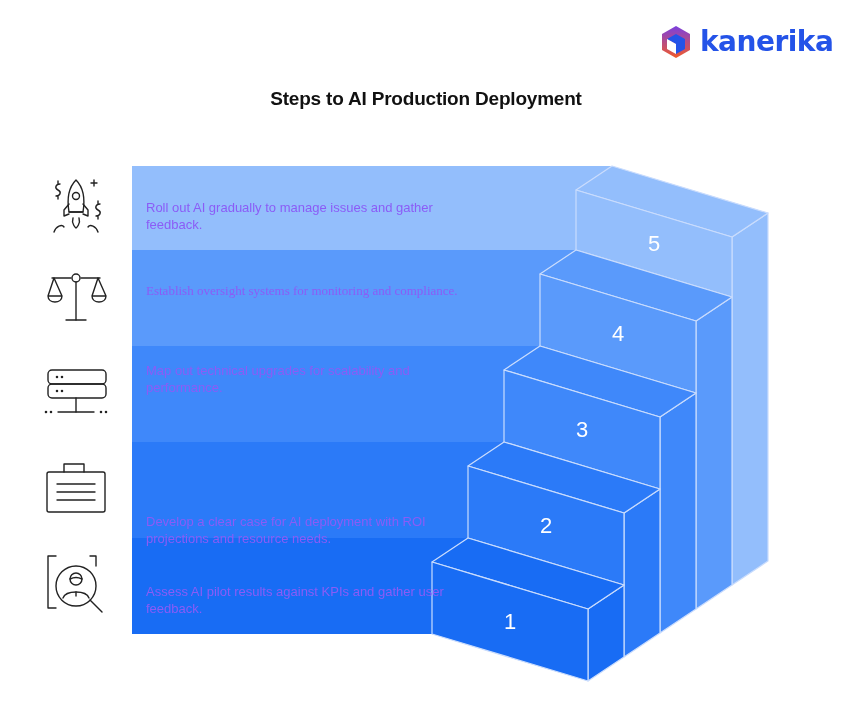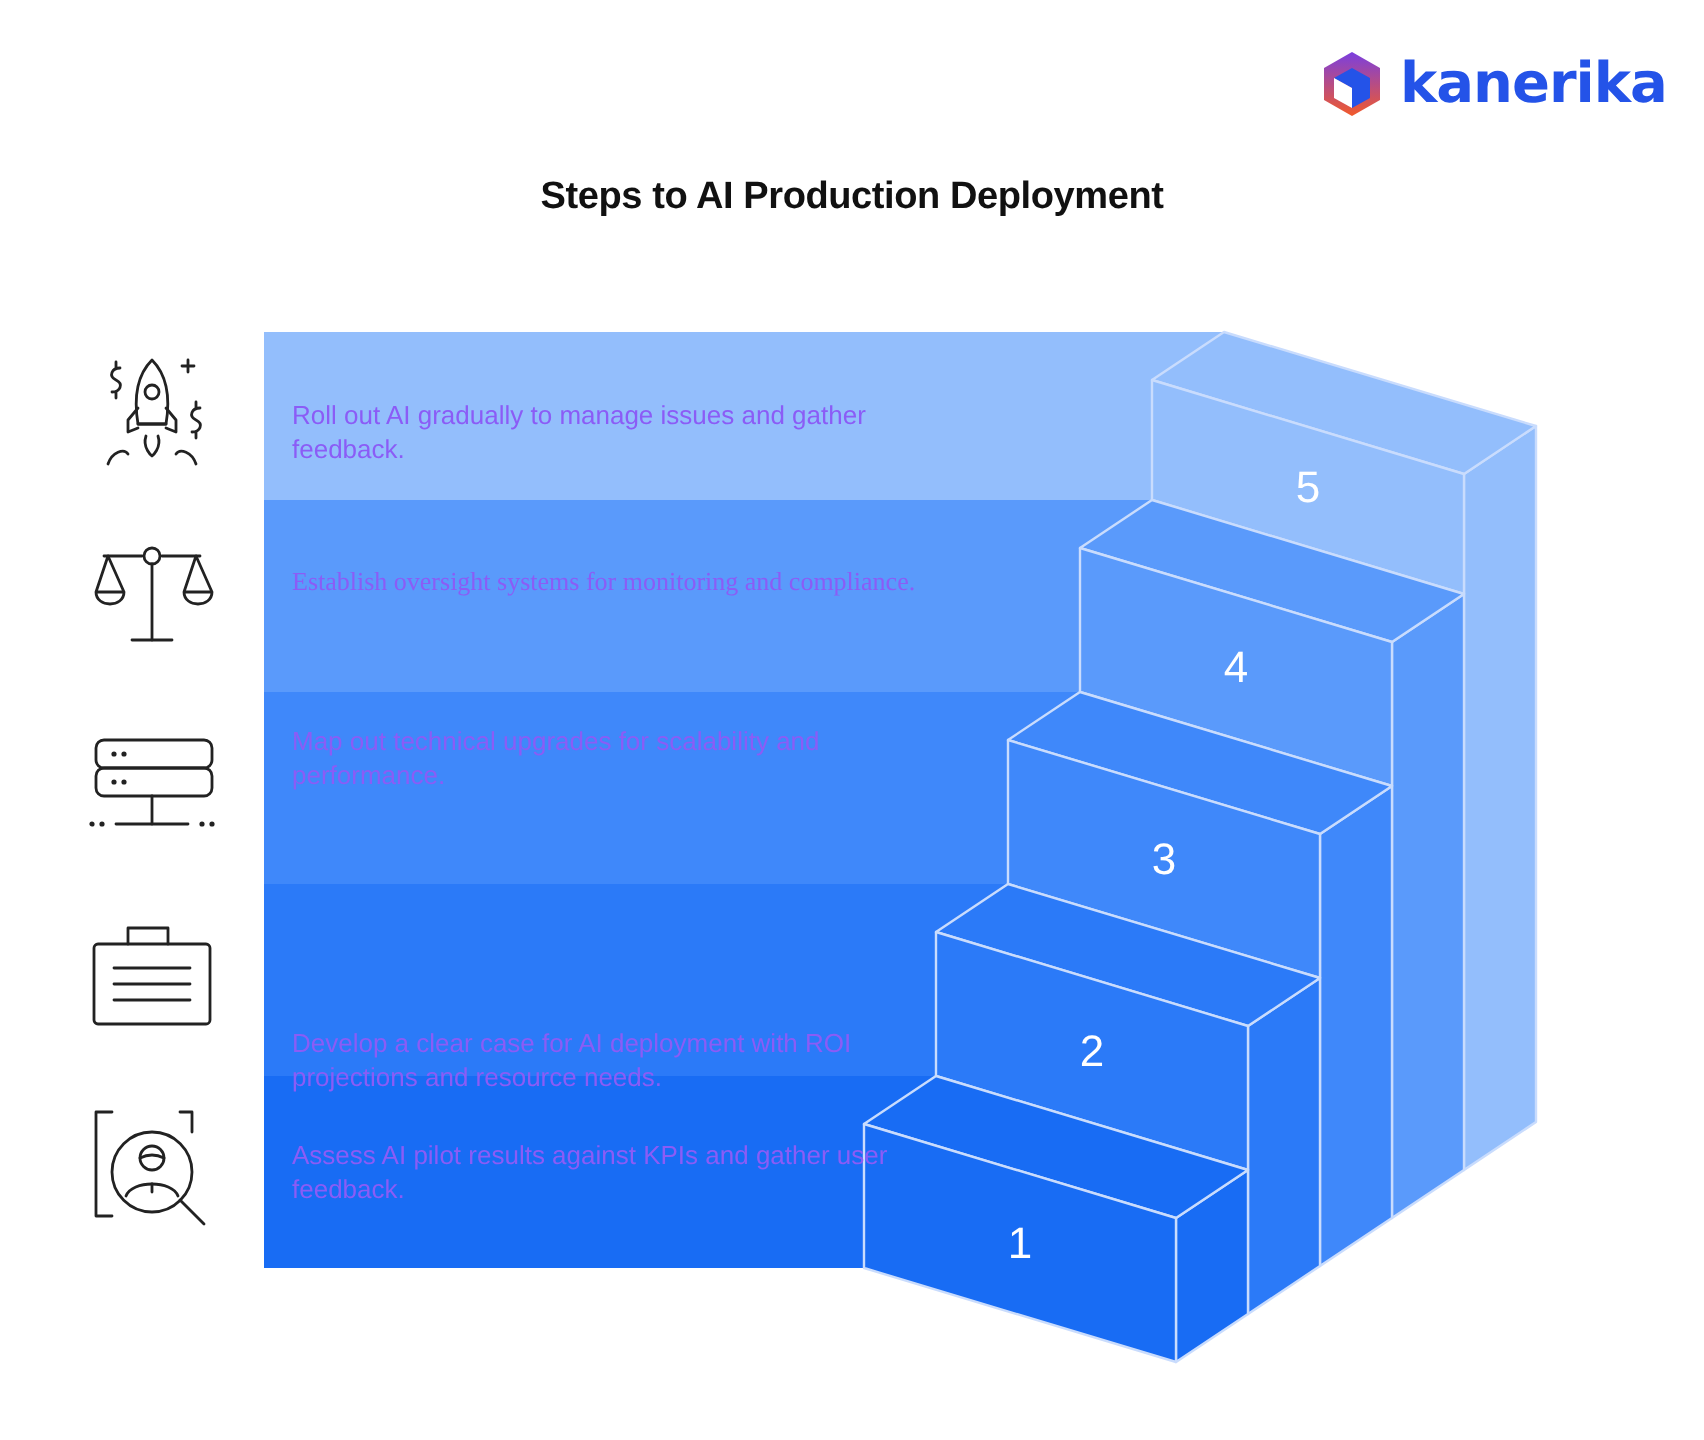--- a/index.html
+++ b/index.html
@@ -63,21 +63,21 @@
       <text x="582" y="437" text-anchor="middle" fill="#ffffff" font-size="22" font-family="&quot;Liberation Sans&quot;, sans-serif">3</text>
       <text x="618" y="341" text-anchor="middle" fill="#ffffff" font-size="22" font-family="&quot;Liberation Sans&quot;, sans-serif">4</text>
       <text x="654" y="251" text-anchor="middle" fill="#ffffff" font-size="22" font-family="&quot;Liberation Sans&quot;, sans-serif">5</text>
     </g>
 </svg>
 
 <div class="band-text" style="top:199px;">Roll out AI gradually to manage issues and gather feedback.</div>
 <div class="band-text" style="top:282px;font-family:Liberation Serif, serif;">Establish oversight systems for monitoring and compliance.</div>
 <div class="band-text" style="top:362px;">Map out technical upgrades for scalability and performance.</div>
 <div class="band-text" style="top:473px;margin-top:40px;">Develop a clear case for AI deployment with ROI projections and resource needs.</div>
-<div class="band-text" style="top:569px;">Assess AI pilot results against KPIs and gather user feedback.</div>
+<div class="band-text" style="top:583px;">Assess AI pilot results against KPIs and gather user feedback.</div>
 
 <div class="icon" style="top:174px;">
   <svg viewBox="0 0 64 64" fill="none" stroke="#222" stroke-width="1.4" stroke-linecap="round" stroke-linejoin="round">
     <path d="M32 6 C24 14 23 26 25 38 L39 38 C41 26 40 14 32 6 Z"></path>
     <circle cx="32" cy="22" r="3.5"></circle>
     <path d="M25 30 L20 36 L20 42 L25 40"></path>
     <path d="M39 30 L44 36 L44 42 L39 40"></path>
     <line x1="25" y1="38" x2="39" y2="38"></line>
     <path d="M29 44 C27 50 32 54 32 54 C32 54 37 50 35 44"></path>
     <path d="M10 58 C12 52 18 50 20 53"></path>

